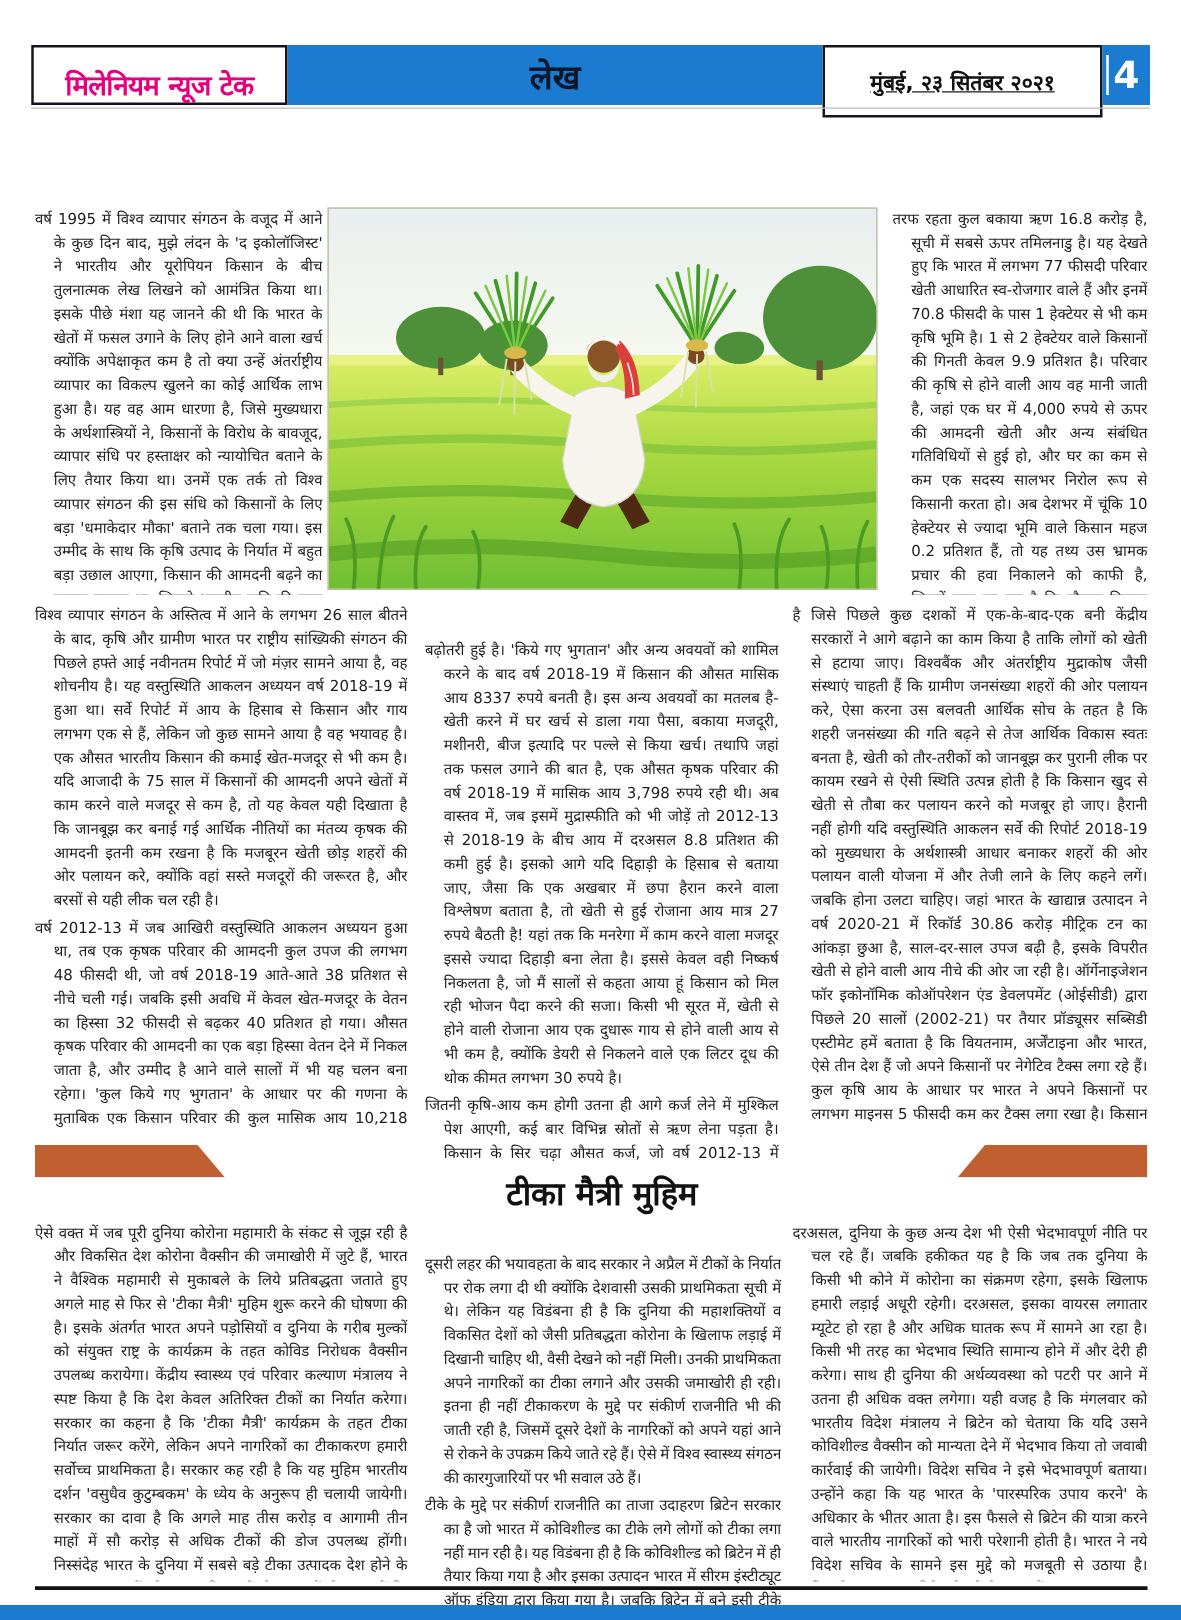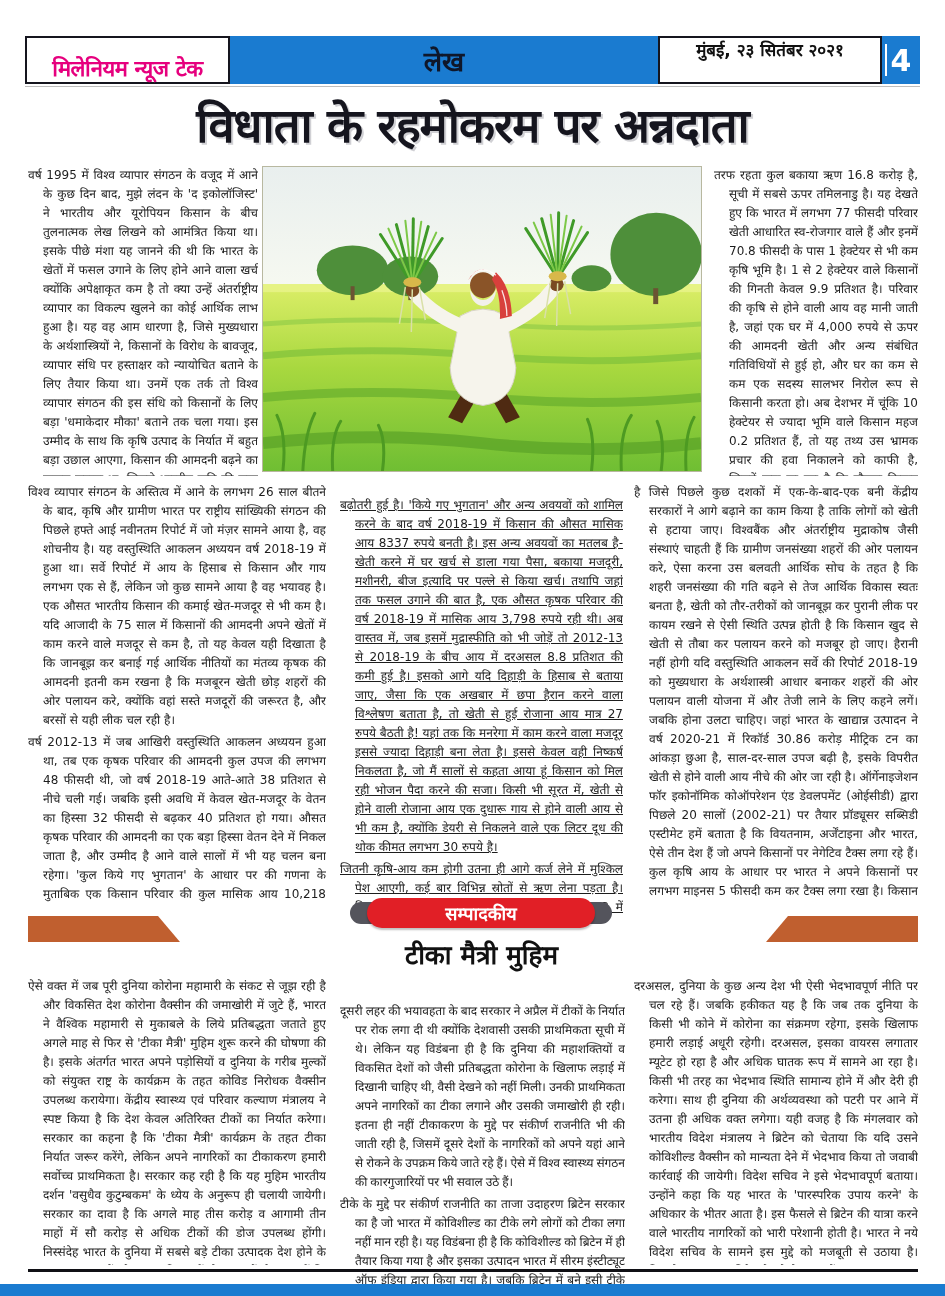--- a/index.html
+++ b/index.html
@@ -12,41 +12,41 @@
         font-family:"DejaVu Sans",sans-serif;color:var(--body_ink);overflow:hidden;}
 
   
   .hdr{position:absolute;left:25px;top:36px;width:895px;height:48px;}
   .mast{position:absolute;left:0;top:0;width:205px;height:48px;background:#fff;border:2px solid #15151e;
         display:flex;align-items:flex-end;justify-content:center;z-index:2;}
   .mast span{color:var(--brand_pink);font-weight:bold;font-size:22px;letter-spacing:-0.5px;}
   .secbar{position:absolute;left:205px;top:0;width:428px;height:48px;background:var(--accent_blue);
         display:flex;align-items:center;justify-content:center;}
   .secbar span{color:#0f172a;font-weight:bold;font-size:27px;}
-  .datebox{position:absolute;left:633px;top:0;width:224px;height:48px;background:#fff;border:2px solid #15151e;
-        display:flex;align-items:flex-start;justify-content:center;}
+  .datebox{position:absolute;left:633px;top:0;width:224px;height:58px;background:#fff;border:2px solid #15151e;
+        display:flex;align-items:center;justify-content:center;text-decoration:underline;}
   .datebox span{color:#111;font-weight:bold;font-size:17px;}
   .pgbox{position:absolute;left:857px;top:0;width:38px;height:48px;background:var(--accent_blue);
         display:flex;align-items:center;justify-content:center;}
   .pgbox .tick{position:absolute;left:3px;top:8px;width:2px;height:32px;background:#fff;}
   .pgbox .pgnum{color:#fff;font-weight:bold;font-size:30px;font-family:"DejaVu Sans",sans-serif;}
   .hdr-rule{position:absolute;left:25px;top:86px;width:895px;height:1px;background:#bdbdbd;}
 
   
   .headline{position:absolute;left:0;top:92px;width:945px;text-align:center;
         font-size:47px;font-weight:bold;color:var(--headline_ink);letter-spacing:-1px;
         text-shadow:2px 2px 0 rgba(40,40,60,.22);}
 
   
   .block{position:absolute;overflow:hidden;text-align:justify;font-size:12px;line-height:19px;color:var(--body_ink);}
   .para{margin:0 0 3px 0;padding-left:15px;text-indent:-15px;}
   .tl{left:28px;  top:166px; width:230px; height:310px;}
   .tr{left:714px; top:166px; width:204px; height:310px;}
   .bl{left:28px;  top:483px; width:298px; height:420px;}
-  .bm{left:340px; top:496px; width:283px; height:420px;text-decoration:underline;}
+  .bm{left:340px; top:511px; width:283px; height:420px;}
   .br{left:634px; top:483px; width:284px; height:420px;}
 
   
   .photo{position:absolute;left:262px;top:166px;width:440px;height:306px;border:1px solid #b8b8a0;background:#dfe9d0;}
   .photo svg{display:block;width:100%;height:100%;}
 
   
   .deco{position:absolute;top:916px;height:26px;background:var(--deco_orange);}
   .deco-l{left:28px;width:152px;clip-path:polygon(0 0,calc(100% - 22px) 0,100% 100%,0 100%);}
   .deco-r{left:766px;width:152px;clip-path:polygon(22px 0,100% 0,100% 100%,0 100%);}
@@ -85,21 +85,20 @@
     <div class="datebox">
       <span>मुंबई, २३ सितंबर २०२१</span>
     </div>
     <div class="pgbox">
       <span class="tick"></span>
       <span class="pgnum">4</span>
     </div>
   </div>
   <div class="hdr-rule"></div>
 
-  <h1 class="headline">विधाता के रहमोकरम पर अन्नदाता</h1>
 
   <figure class="photo">
     <svg viewBox="0 0 440 306" preserveAspectRatio="none">
       <defs>
         <linearGradient id="sky" x1="0" y1="0" x2="0" y2="1">
           <stop offset="0" stop-color="#e9efee"></stop>
             <stop offset="1" stop-color="#f8faf1"></stop>
         </linearGradient>
         <linearGradient id="field" x1="0" y1="0" x2="0" y2="1">
           <stop offset="0" stop-color="#dcee68"></stop>
@@ -215,26 +214,20 @@
 
   </div>
 
   <div class="block br">
     <p class="para">है जिसे पिछले कुछ दशकों में एक-के-बाद-एक बनी केंद्रीय सरकारों ने आगे बढ़ाने का काम किया है ताकि लोगों को खेती से हटाया जाए। विश्वबैंक और अंतर्राष्ट्रीय मुद्राकोष जैसी संस्थाएं चाहती हैं कि ग्रामीण जनसंख्या शहरों की ओर पलायन करे, ऐसा करना उस बलवती आर्थिक सोच के तहत है कि शहरी जनसंख्या की गति बढ़ने से तेज आर्थिक विकास स्वतः बनता है, खेती को तौर-तरीकों को जानबूझ कर पुरानी लीक पर कायम रखने से ऐसी स्थिति उत्पन्न होती है कि किसान खुद से खेती से तौबा कर पलायन करने को मजबूर हो जाए। हैरानी नहीं होगी यदि वस्तुस्थिति आकलन सर्वे की रिपोर्ट 2018-19 को मुख्यधारा के अर्थशास्त्री आधार बनाकर शहरों की ओर पलायन वाली योजना में और तेजी लाने के लिए कहने लगें। जबकि होना उलटा चाहिए। जहां भारत के खाद्यान्न उत्पादन ने वर्ष 2020-21 में रिकॉर्ड 30.86 करोड़ मीट्रिक टन का आंकड़ा छुआ है, साल-दर-साल उपज बढ़ी है, इसके विपरीत खेती से होने वाली आय नीचे की ओर जा रही है। ऑर्गेनाइजेशन फॉर इकोनॉमिक कोऑपरेशन एंड डेवलपमेंट (ओईसीडी) द्वारा पिछले 20 सालों (2002-21) पर तैयार प्रॉड्यूसर सब्सिडी एस्टीमेट हमें बताता है कि वियतनाम, अर्जेंटाइना और भारत, ऐसे तीन देश हैं जो अपने किसानों पर नेगेटिव टैक्स लगा रहे हैं। कुल कृषि आय के आधार पर भारत ने अपने किसानों पर लगभग माइनस 5 फीसदी कम कर टैक्स लगा रखा है। किसान अब समझ गया कि सरकार का नए कृषि कानून थोपना दरअसल खेती संकट में आगे और इजाफा करने का वादा भर है। जो कुछ वह मांग रहे हैं, वह यही कि कृषि आय नीति पर पुनर्विचार हो, जहां खेती, गैर-कृषि स्रोतों से आई कमाई लगाए बिना, अपने आप में आर्थिक रूप से व्यावहारिक बन सके।</p>
   </div>
 
   <div class="deco deco-l"></div>
   <div class="deco deco-r"></div>
 
-  <div class="ed-banner">
-    <div class="caps"></div>
-    <div class="pill">
-      <span>सम्पादकीय</span>
-    </div>
-  </div>
   <h2 class="ed-title">टीका मैत्री मुहिम</h2>
 
   <div class="block ec1">
     <p class="para">ऐसे वक्त में जब पूरी दुनिया कोरोना महामारी के संकट से जूझ रही है और विकसित देश कोरोना वैक्सीन की जमाखोरी में जुटे हैं, भारत ने वैश्विक महामारी से मुकाबले के लिये प्रतिबद्धता जताते हुए अगले माह से फिर से 'टीका मैत्री' मुहिम शुरू करने की घोषणा की है। इसके अंतर्गत भारत अपने पड़ोसियों व दुनिया के गरीब मुल्कों को संयुक्त राष्ट्र के कार्यक्रम के तहत कोविड निरोधक वैक्सीन उपलब्ध करायेगा। केंद्रीय स्वास्थ्य एवं परिवार कल्याण मंत्रालय ने स्पष्ट किया है कि देश केवल अतिरिक्त टीकों का निर्यात करेगा। सरकार का कहना है कि 'टीका मैत्री' कार्यक्रम के तहत टीका निर्यात जरूर करेंगे, लेकिन अपने नागरिकों का टीकाकरण हमारी सर्वोच्च प्राथमिकता है। सरकार कह रही है कि यह मुहिम भारतीय दर्शन 'वसुधैव कुटुम्बकम' के ध्येय के अनुरूप ही चलायी जायेगी। सरकार का दावा है कि अगले माह तीस करोड़ व आगामी तीन माहों में सौ करोड़ से अधिक टीकों की डोज उपलब्ध होंगी। निस्संदेह भारत के दुनिया में सबसे बड़े टीका उत्पादक देश होने के कारण इन लक्ष्यों को पाना कठिन नहीं होगा। इसमें दो राय नहीं कि भारत की इस प्रतिबद्धता से जहां कोविड संक्रमण से लड़ाई आसान होगी, वहीं विश्व भारत के इस योगदान को भी स्वीकार करेगा। दरअसल, देश में कोरोना संकट की</p>
   </div>
   <div class="block ec2">
     <p class="para">दूसरी लहर की भयावहता के बाद सरकार ने अप्रैल में टीकों के निर्यात पर रोक लगा दी थी क्योंकि देशवासी उसकी प्राथमिकता सूची में थे। लेकिन यह विडंबना ही है कि दुनिया की महाशक्तियों व विकसित देशों को जैसी प्रतिबद्धता कोरोना के खिलाफ लड़ाई में दिखानी चाहिए थी, वैसी देखने को नहीं मिली। उनकी प्राथमिकता अपने नागरिकों का टीका लगाने और उसकी जमाखोरी ही रही। इतना ही नहीं टीकाकरण के मुद्दे पर संकीर्ण राजनीति भी की जाती रही है, जिसमें दूसरे देशों के नागरिकों को अपने यहां आने से रोकने के उपक्रम किये जाते रहे हैं। ऐसे में विश्व स्वास्थ्य संगठन की कारगुजारियों पर भी सवाल उठे हैं।</p>
     <p class="para">टीके के मुद्दे पर संकीर्ण राजनीति का ताजा उदाहरण ब्रिटेन सरकार का है जो भारत में कोविशील्ड का टीके लगे लोगों को टीका लगा नहीं मान रही है। यह विडंबना ही है कि कोविशील्ड को ब्रिटेन में ही तैयार किया गया है और इसका उत्पादन भारत में सीरम इंस्टीट्यूट ऑफ इंडिया द्वारा किया गया है। जबकि ब्रिटेन में बने इसी टीके को ऑक्सफोर्ड एस्ट्राजेनेका के नाम से लगाया जा रहा है और उसे मान्यता दी जा रही है। यह तर्क समझ से परे है कि एक टीके के दो नामों से यह भेदभाव क्यों किया जा रहा है। आलोचक इसे ब्रिटेन की नस्लवादी सोच का पर्याय मान रहे हैं।</p>
   </div>
   <div class="block ec3">

